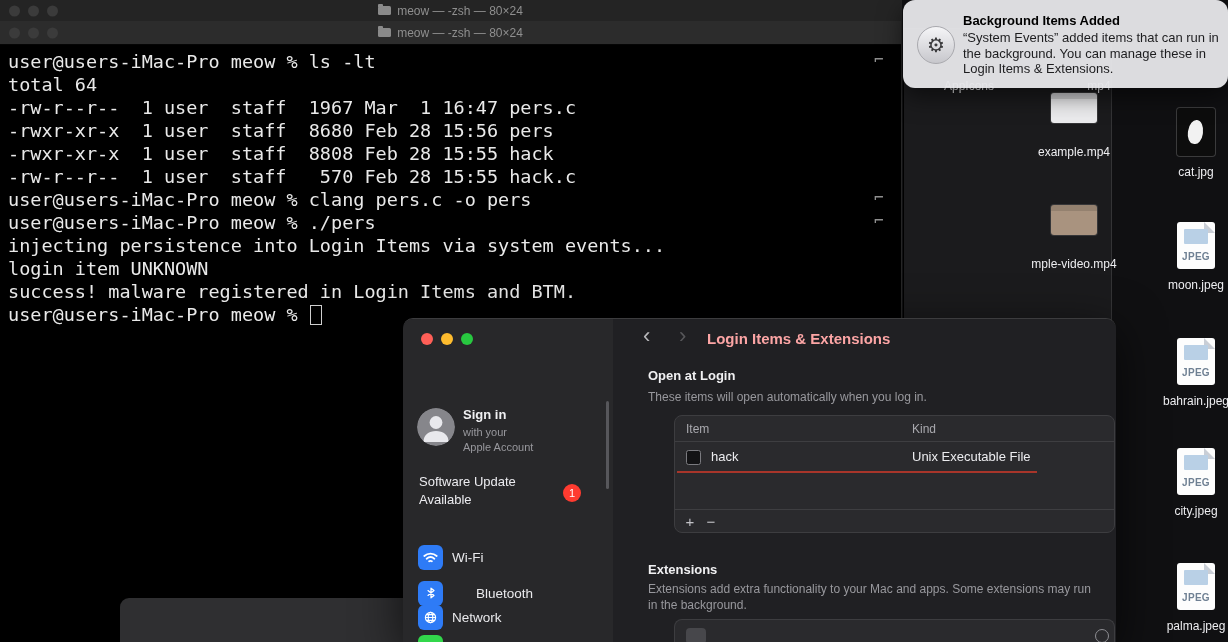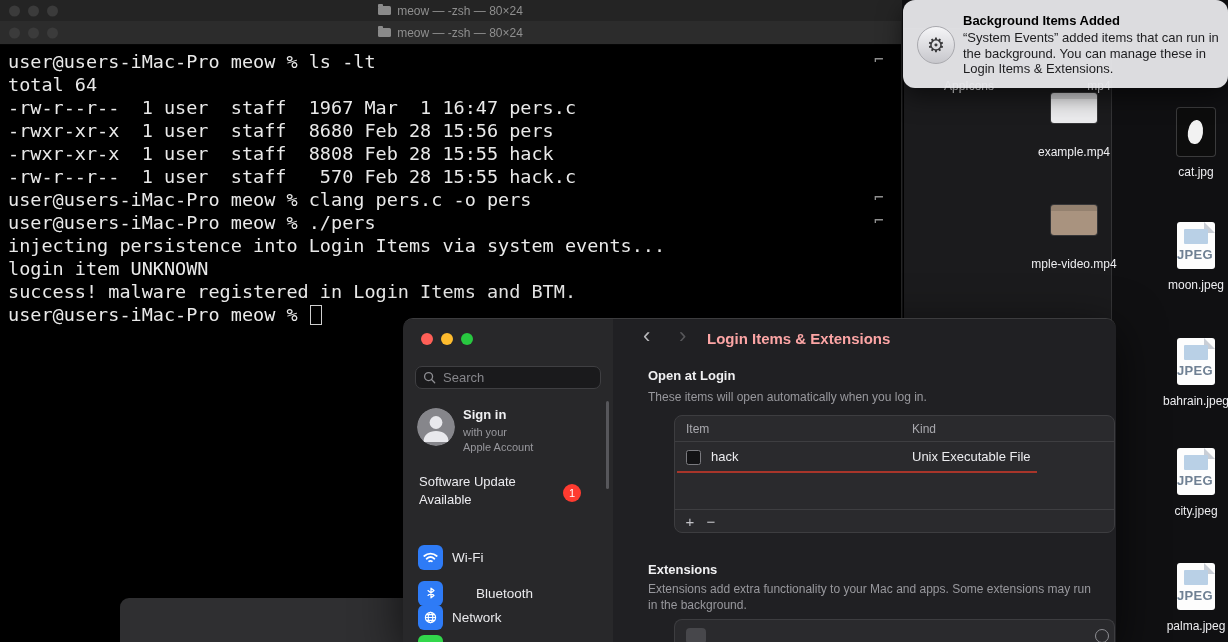--- a/index.html
+++ b/index.html
@@ -30,21 +30,21 @@
 
   
   #finder{left:903px;top:28px;width:207px;height:614px;background:#1b1b1d;border-left:1px solid #000;border-top:1px solid #3a3a3a;border-right:1px solid #343436;z-index:2;}
   .file-label{color:#ededf0;font-size:12px;text-align:center;white-space:nowrap;}
   .file-item{position:absolute;width:80px;display:flex;flex-direction:column;align-items:center;}
   .video-thumb{width:46px;height:30px;border-radius:3px;position:relative;box-shadow:0 0 0 1px rgba(255,255,255,.12);}
   .video-thumb .vt-bar{position:absolute;top:0;left:0;right:0;height:6px;background:rgba(0,0,0,.12);border-radius:3px 3px 0 0;}
   .jpeg-icon{width:38px;height:47px;background:#fdfdfd;border-radius:3px;position:relative;}
   .jpeg-icon::before{content:"";position:absolute;top:0;right:0;border-style:solid;border-width:0 11px 11px 0;border-color:#c9ced6 #1b1b1d00;border-right-color:transparent;}
   .jpeg-mini{position:absolute;top:7px;left:7px;width:24px;height:15px;background:#b9d0e6;border-radius:1px;}
-  .jpeg-badge{position:absolute;bottom:7px;left:0;right:0;font-size:13px;font-weight:bold;color:#6f8093;letter-spacing:.3px;}
+  .jpeg-badge{position:absolute;bottom:7px;left:0;right:0;text-align:center;font-size:10px;font-weight:bold;color:#6f8093;letter-spacing:.3px;}
   .img-thumb{width:38px;height:48px;background:#0d0d0d;border-radius:3px;position:relative;overflow:hidden;box-shadow:0 0 0 1px rgba(255,255,255,.18);}
   .cat-shape{position:absolute;left:11px;top:12px;width:15px;height:24px;background:#f2f2f2;border-radius:50% 50% 45% 45%;transform:rotate(8deg);}
   .partial-label{position:absolute;top:50px;width:80px;color:#ededf0;font-size:12px;text-align:center;white-space:nowrap;}
 
   
   #notif{left:903px;top:0;width:325px;height:88px;background:rgba(229,229,232,0.96);border-radius:12px;z-index:10;box-shadow:0 8px 24px rgba(0,0,0,.55);color:#111;}
   #notif-icon{position:absolute;left:14px;top:26px;width:36px;height:36px;border-radius:50%;
     background:linear-gradient(#f5f5f7,#c7c7cc);border:1px solid #a9a9ae;display:flex;align-items:center;justify-content:center;
     font-size:20px;color:#3a3a3c;}
   #notif-title{position:absolute;left:60px;top:13px;font-size:13px;font-weight:bold;color:#000;}
@@ -195,27 +195,20 @@
 
 <div id="settings" class="abs">
 
   <div id="sidebar">
     <div id="sb-lights">
       <span class="tl tl-red"></span>
       <span class="tl tl-yellow"></span>
       <span class="tl tl-green"></span>
     </div>
 
-    <div id="search-field">
-      <svg width="13" height="13" viewBox="0 0 14 14">
-        <circle cx="6" cy="6" r="4.3" fill="none" stroke="#8e8e93" stroke-width="1.4"></circle>
-        <path d="M9.2 9.2L12.6 12.6" stroke="#8e8e93" stroke-width="1.4" stroke-linecap="round"></path>
-      </svg>
-      <input id="search-input" placeholder="Search" style="">
-    </div>
 
     <div id="signin-row">
       <svg id="avatar" viewBox="0 0 38 38">
         <circle cx="19" cy="19" r="19" fill="#86868b"></circle>
         <circle cx="19" cy="14.5" r="6.4" fill="#e9e9ed"></circle>
         <path d="M6.5 34 C6.5 26.5 12 23 19 23 C26 23 31.5 26.5 31.5 34 Z" fill="#e9e9ed"></path>
       </svg>
       <div id="signin-title">Sign in</div>
       <div class="signin-sub" style="top:23px;">with your</div>
       <div class="signin-sub" style="top:38px;">Apple Account</div>

